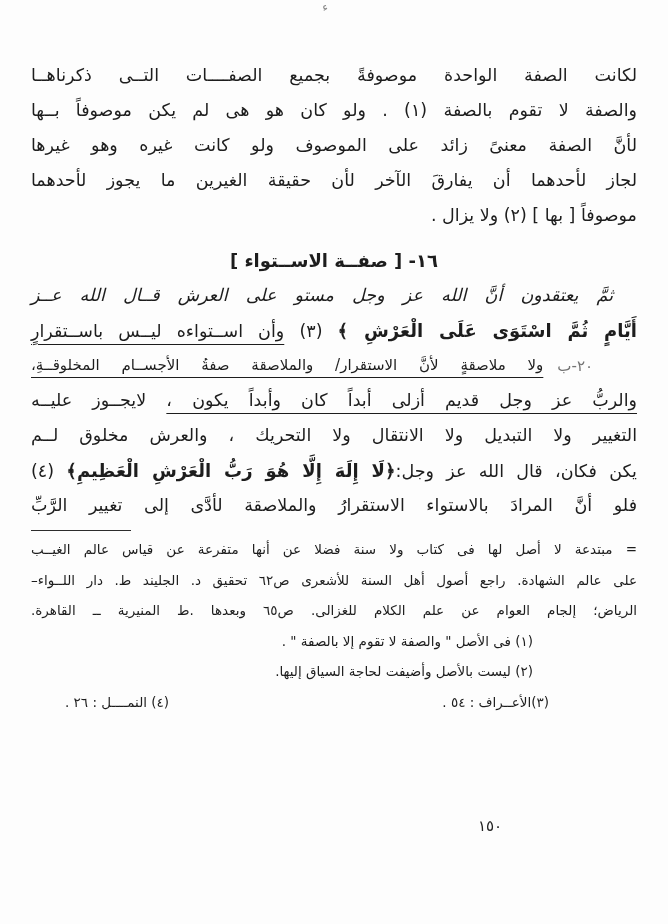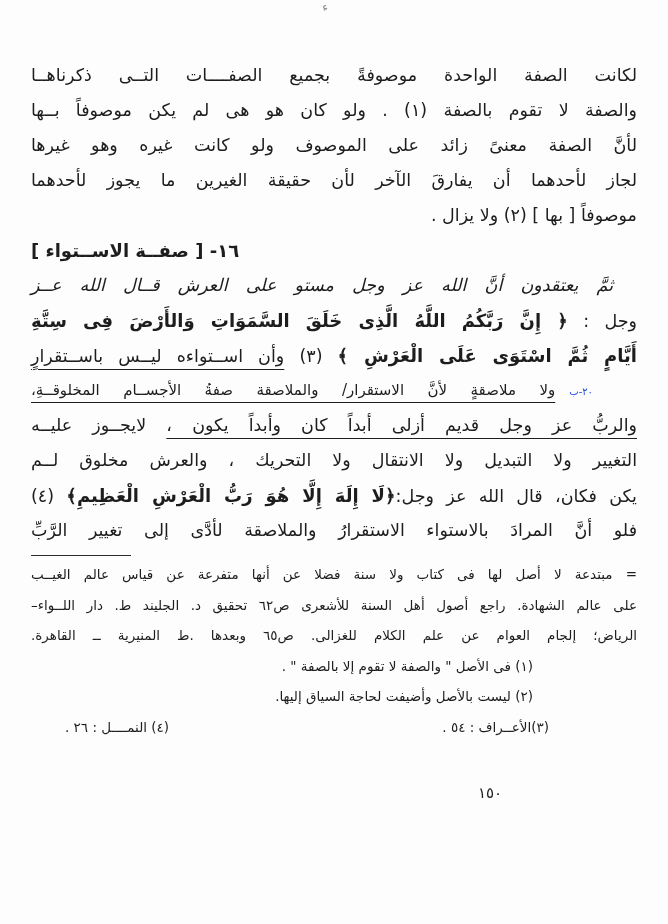--- a/index.html
+++ b/index.html
@@ -16,40 +16,40 @@
   .content{position:absolute;top:58px;right:31px;width:606px;}
   .bl{
     font-size:17.5px;line-height:35px;height:35px;
     text-align:justify;text-align-last:justify;
     letter-spacing:.1px;
   }
   .bl.short{text-align-last:right;}
   .indent{padding-right:24px;font-style:italic;}
   .heading{
     font-weight:bold;font-size:18px;line-height:35px;height:35px;
-    text-align:left;margin-top:0;
+    text-align:center;margin-top:10px;
   }
   .q{font-weight:bold;font-size:18px;}
   .ul{text-decoration:underline;text-underline-offset:7px;text-decoration-thickness:1.2px;}
   .l11{display:flex;gap:14px;padding-right:44px;height:35px;}
   .l11 .txt{flex:1;font-size:15px;line-height:35px;text-align:justify;text-align-last:justify;}
-  .folio{font-size:10px;line-height:37px;white-space:nowrap;color:#1d4ed8;}
+  .folio{font-size:15px;line-height:37px;white-space:nowrap;color:#737373;}
   .fsep{width:100px;border-top:1.6px solid #2c2c2c;margin:7px 506px 3px 0;}
   .fn{
     font-size:13.5px;line-height:30.5px;height:30.5px;
     text-align:justify;text-align-last:justify;
   }
   .fn.plain{text-align-last:right;padding-right:104px;}
   .fnrow{
     display:flex;justify-content:space-between;
     font-size:13.5px;line-height:30.5px;height:30.5px;
     padding-right:88px;padding-left:34px;
   }
   .pageno{
-    position:absolute;top:784px;left:478px;font-size:15px;
+    position:absolute;top:817px;left:478px;font-size:15px;
     letter-spacing:2px;color:#222;
   }
 </style>
 </head>
 <body>
 
 <div class="page">
 
   <span class="scan-artifact">ء</span>
 
@@ -58,21 +58,20 @@
     <div class="bl">لكانت الصفة الواحدة موصوفةً بجميع الصفــــات التــى ذكرناهــا</div>
     <div class="bl">والصفة لا تقوم بالصفة (١) . ولو كان هو هى لم يكن موصوفاً بــها</div>
     <div class="bl">لأنَّ الصفة معنىً زائد على الموصوف ولو كانت غيره وهو غيرها</div>
     <div class="bl">لجاز لأحدهما أن يفارقَ الآخر لأن حقيقة الغيرين ما يجوز لأحدهما</div>
     <div class="bl short">موصوفاً [ بها ] (٢) ولا يزال .</div>
 
     <div class="heading">١٦- [ صفــة الاســتواء ]</div>
 
     <div class="bl indent">ثمَّ يعتقدون أنَّ الله عز وجل مستو على العرش قــال الله عــز</div>
 
-    <div class="bl"><span>وجل : </span><span class="q">﴿ إِنَّ رَبَّكُمُ اللَّهُ الَّذِى خَلَقَ السَّمَوَاتِ وَالأَرْضَ فِى سِتَّةِ</span></div>
 
     <div class="bl"><span class="q">أَيَّامٍ ثُمَّ اسْتَوَى عَلَى الْعَرْشِ ﴾</span><span> (٣) </span><span class="ul">وأن اســتواءه ليــس باســتقرارٍ</span></div>
 
     <div class="l11">
         <span class="folio">٢٠-ب</span>
         <span class="txt ul">ولا ملاصقةٍ لأنَّ الاستقرار/ والملاصقة صفةُ الأجســام المخلوقــةِ،</span>
       </div>
 
     <div class="bl"><span class="ul">والربُّ عز وجل قديم أزلى أبداً كان وأبداً يكون ،</span><span> لايجــوز عليــه</span></div>
 

